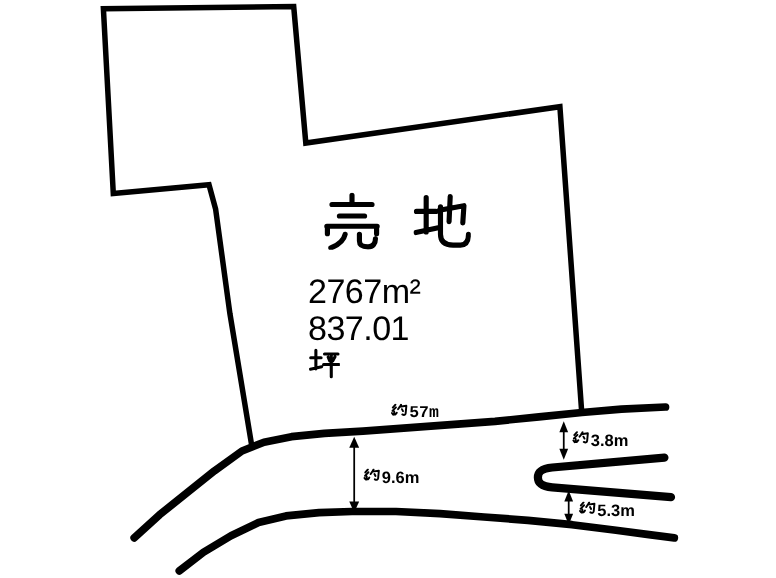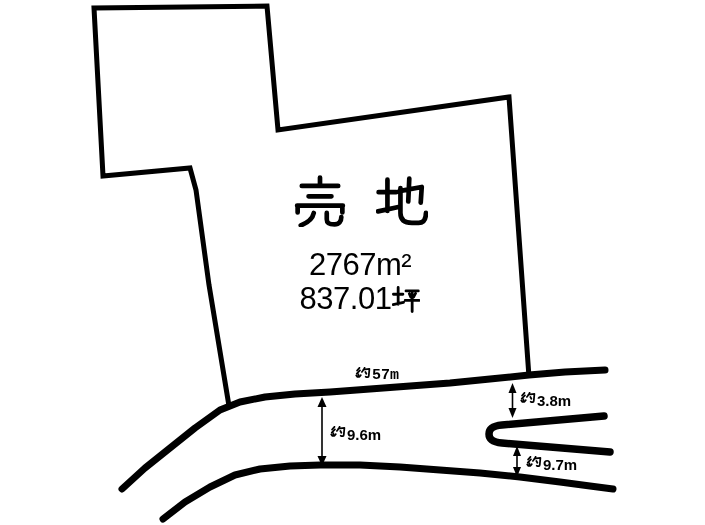--- a/index.html
+++ b/index.html
@@ -9,27 +9,27 @@
   }
   .layer{position:absolute;left:0;top:0;}
   .m-label{
     position:absolute;display:flex;align-items:center;gap:1px;
     font-weight:bold;font-size:15px;line-height:1;color:#000000;white-space:nowrap;
   }
   .m-label .kglyph{display:block;}
   .title-row{position:absolute;left:294px;top:175px;display:flex;gap:30px;}
   .title-row .kglyph{display:block;}
   .area-sqm{
-    position:absolute;left:280px;top:249px;width:160px;text-align:center;
+    position:absolute;left:280px;top:249px;width:160px;
     font-size:31px;letter-spacing:-0.5px;line-height:31px;font-weight:normal;
   }
   .area-tsubo{
     position:absolute;left:280px;top:283px;width:160px;display:flex;
     justify-content:center;align-items:flex-start;font-size:31px;
-    letter-spacing:-0.5px;line-height:31px;font-weight:normal;
+    letter-spacing:-0.5px;line-height:31px;font-weight:normal;flex-direction:column;
   }
   .area-tsubo .kglyph{display:block;margin-top:2px;margin-left:1px;}
 </style>
 </head>
 <body>
 
 <div class="canvas">
 
   <svg class="layer" width="705" height="525" viewBox="0 0 705 525" aria-hidden="true">
 
@@ -111,16 +111,16 @@
     <svg class="kglyph" width="16" height="16" viewBox="0 0 100 100">
         <use href="#k-yaku"></use>
       </svg>
     <span>3.8m</span>
   </div>
 
   <div class="m-label" style="left:526px;top:456px;" aria-label="約7.0m">
     <svg class="kglyph" width="16" height="16" viewBox="0 0 100 100">
         <use href="#k-yaku"></use>
       </svg>
-    <span>9.7m</span>
+    <span>5.3m</span>
   </div>
 
 </div>
 
 </body></html>

